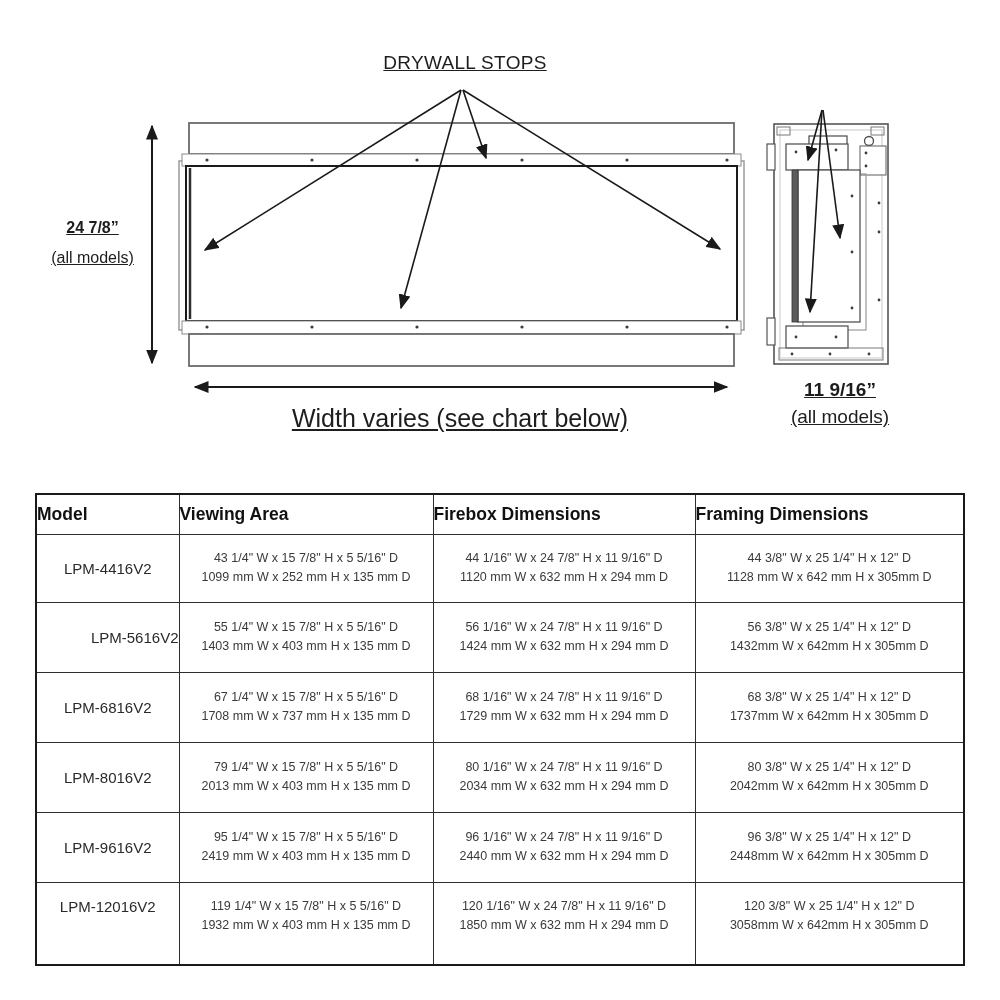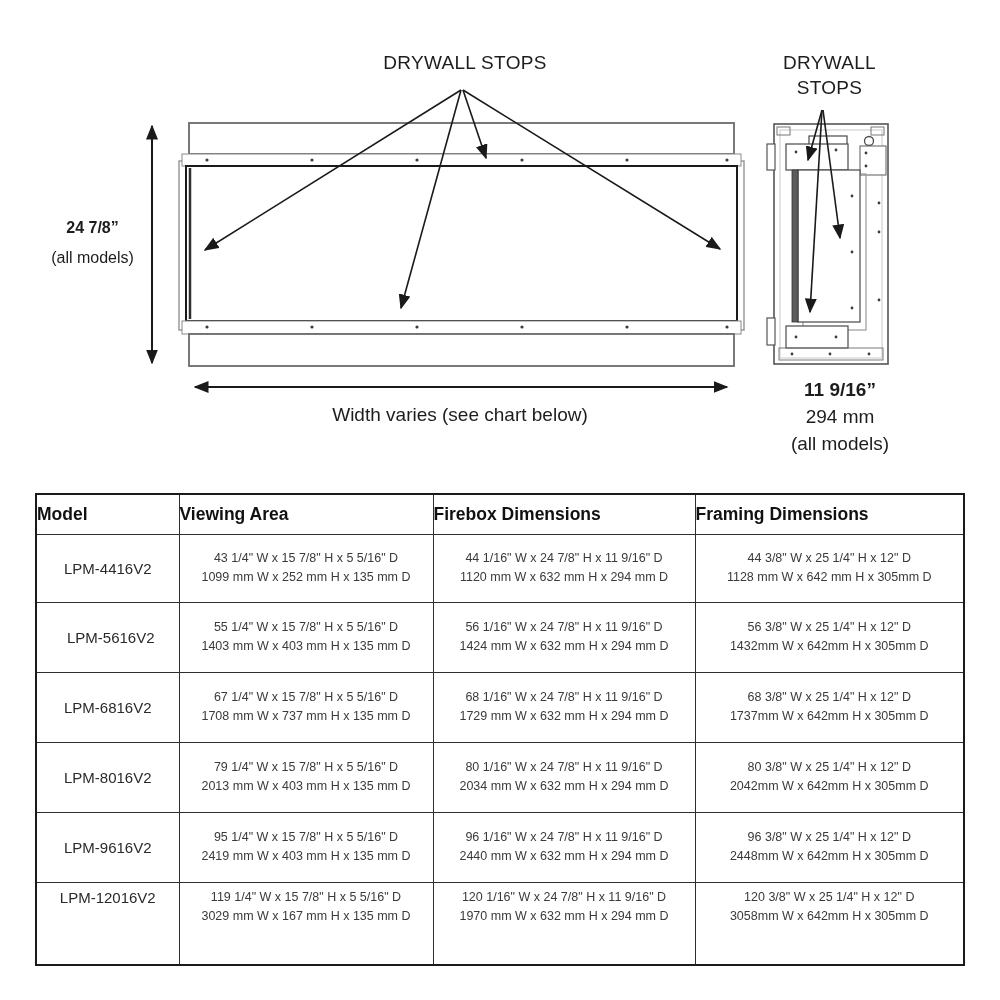--- a/index.html
+++ b/index.html
@@ -1,46 +1,46 @@
 <!DOCTYPE html>
 <html><head>
 <meta charset="utf-8">
 <style>
   * { margin:0; padding:0; box-sizing:border-box; }
   html,body { width:1000px; height:1000px; background:#ffffff;
               font-family:"Liberation Sans", sans-serif; color:#1d1d1d; }
   #canvas { position:relative; width:1000px; height:1000px; background:#fff; overflow:hidden; }
 
   
-  .lbl { position:absolute; text-align:center; color:#1d1d1d; }
+  .lbl { position:absolute; text-align:center; color:#1d1d1d;text-decoration:underline; }
   .lbl-drywall-main { left:330px; top:52px; width:270px; font-size:19px; letter-spacing:.3px; }
   .lbl-drywall-side { left:762px; top:50px; width:135px; font-size:19px; line-height:25px; letter-spacing:.3px; }
   .dim-block { line-height:30px; font-size:16px; }
   .dim-left  { left:10px;  top:213px; width:165px; }
   .dim-right { left:755px; top:376px; width:170px; line-height:27px; font-size:19px; }
   .dim-bold  { font-weight:bold; }
-  .lbl-width-varies { left:230px; top:404px; width:460px; font-size:19px; }
+  .lbl-width-varies { left:230px; top:404px; width:460px; font-size:25px; }
 
   
   svg.drawing { position:absolute; left:0; top:0; }
 
   
   .spec-table { position:absolute; left:35px; top:493px; border-collapse:collapse;
                 table-layout:fixed; background:#fff; border:2px solid #1a1a1a; }
   .spec-table td, .spec-table th { border:1px solid #2e2e2e; overflow:hidden; }
   .spec-table th { height:40px; font-size:17.5px; font-weight:bold; color:#111;
                    text-align:left; vertical-align:middle; }
   .spec-table td { font-size:12.5px; color:#3a3a3a; text-align:center;
                    vertical-align:middle; line-height:19px; }
   .spec-table td.model { font-size:15px; color:#2a2a2a;margin-left:27px; }
   .spec-table tr.r { height:70px; }
   .spec-table tr.r:first-of-type { height:68px; }
-  .spec-table tr.r:nth-of-type(2) td.model { text-align:center; padding-left:6px; }
+  .spec-table tr.r:nth-of-type(2) td.model { text-align:right; padding-left:6px; }
   .spec-table tr.r:last-of-type { height:83px; }
-  .spec-table tr.r:last-of-type td { vertical-align:top; padding-top:5px; }
+  .spec-table tr.r:last-of-type td { vertical-align:top; padding-top:14px; }
   .col-model { width:143px; } .col-view { width:254px; }
   .col-fire  { width:262px; } .col-frame { width:269px; }
 </style>
 </head>
 <body>
 
 <div id="canvas">
 
   <svg class="drawing" width="1000" height="480" viewBox="0 0 1000 480">
     <defs>
@@ -143,35 +143,30 @@
 
     <g stroke="#1a1a1a" stroke-width="1.6" fill="none">
       <line x1="822" y1="110" x2="808" y2="160" marker-end="url(#ah)"></line>
       <line x1="823" y1="110" x2="840" y2="238" marker-end="url(#ah)"></line>
       <line x1="822" y1="110" x2="810" y2="312" marker-end="url(#ah)"></line>
     </g>
   </svg>
 
   <div class="lbl lbl-drywall-main">DRYWALL STOPS</div>
 
-  <div class="lbl lbl-drywall-side">
-    <div>DRYWALL</div>
-    <div>STOPS</div>
-  </div>
 
   <div class="lbl dim-block dim-left">
     <div class="dim-bold">24 7/8”</div>
     <div>(all models)</div>
   </div>
 
   <div class="lbl lbl-width-varies">Width varies (see chart below)</div>
 
   <div class="lbl dim-block dim-right">
     <div class="dim-bold">11 9/16”</div>
-    <div>294 mm</div>
     <div>(all models)</div>
   </div>
 
   <table class="spec-table">
     <colgroup>
       <col class="col-model">
         <col class="col-view">
         <col class="col-fire">
         <col class="col-frame">
     </colgroup>
@@ -261,25 +256,25 @@
       <td>
         <div>96 3/8" W x 25 1/4" H x 12" D</div>
         <div>2448mm W x 642mm H x 305mm D</div>
       </td>
     </tr>
 
     <tr class="r">
       <td class="model">LPM-12016V2</td>
       <td>
         <div>119 1/4" W x 15 7/8" H x 5 5/16" D</div>
-        <div>3029 mm W x 167 mm H x 135 mm D</div>
+        <div>1932 mm W x 403 mm H x 135 mm D</div>
       </td>
       <td>
         <div>120 1/16" W x 24 7/8" H x 11 9/16" D</div>
-        <div>1970 mm W x 632 mm H x 294 mm D</div>
+        <div>1850 mm W x 632 mm H x 294 mm D</div>
       </td>
       <td>
         <div>120 3/8" W x 25 1/4" H x 12" D</div>
         <div>3058mm W x 642mm H x 305mm D</div>
       </td>
     </tr>
   </tbody>
   </table>
 
 </div>

